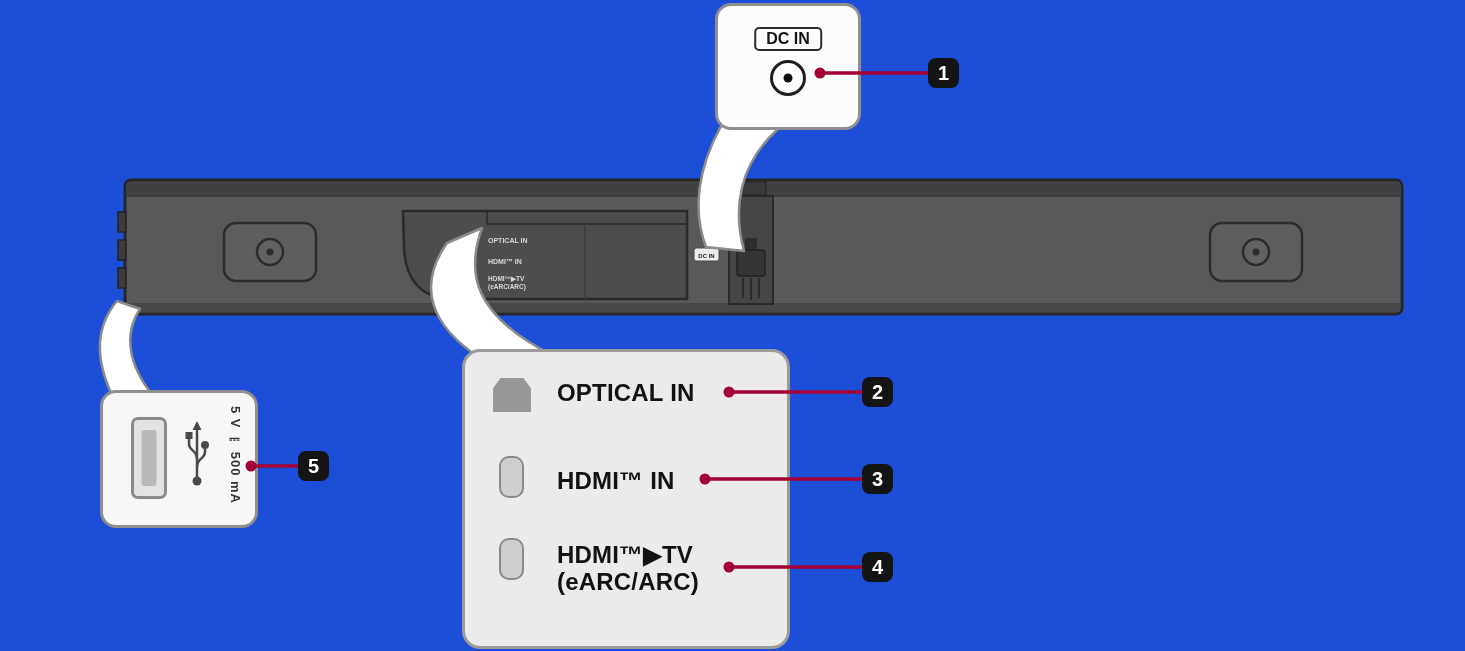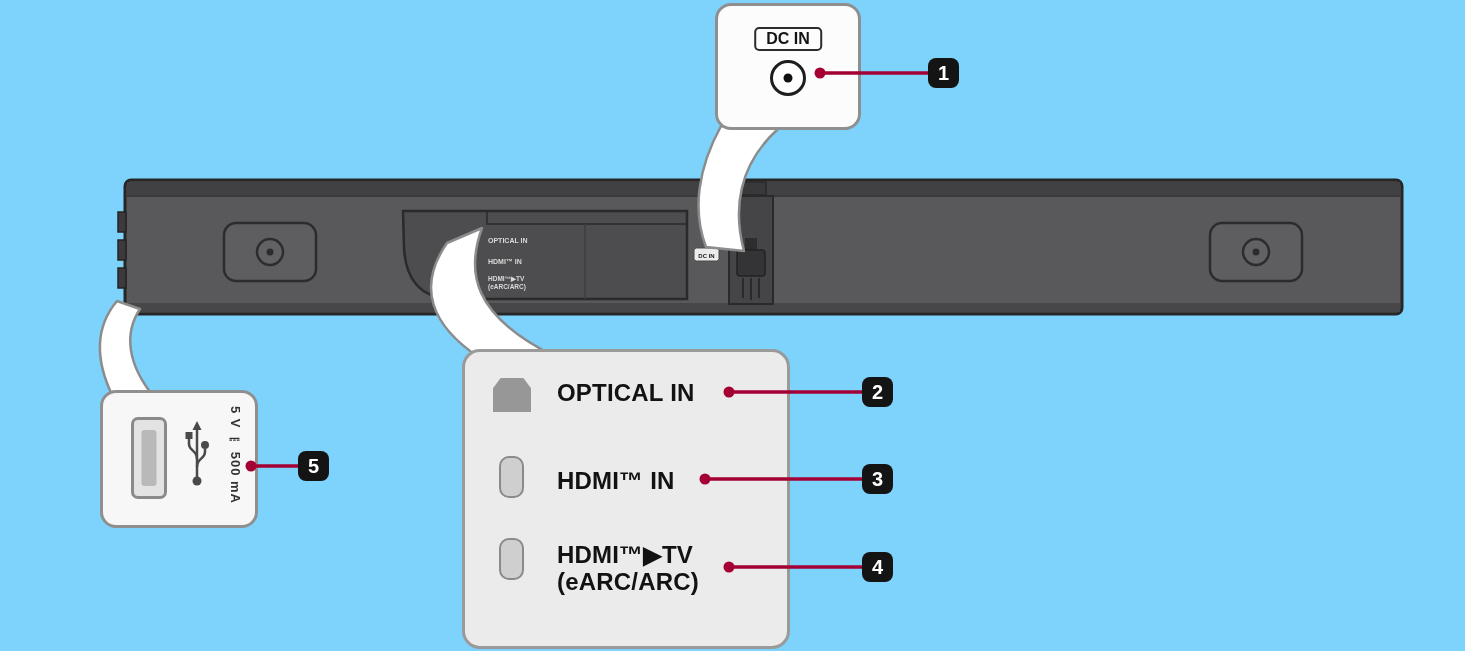--- a/index.html
+++ b/index.html
@@ -1,17 +1,17 @@
 <!DOCTYPE html>
 <html><head>
 <meta charset="utf-8">
 <style>
   html,body{margin:0;padding:0;background:#ffffff;}
   body{width:1465px;height:651px;overflow:hidden;font-family:"Liberation Sans",sans-serif;}
-  .stage{position:relative;width:1465px;height:651px;background:#7dd3fc;}
+  .stage{position:relative;width:1465px;height:651px;background:#1d4ed8;}
   .layer{position:absolute;left:0;top:0;}
   .layer-base{z-index:1;}
   .layer-top{z-index:3;pointer-events:none;}
 
   .callout{position:absolute;z-index:2;box-sizing:border-box;}
   .callout-dc{left:715px;top:3px;width:146px;height:127px;background:#fcfcfc;border:3px solid #8f8f8f;border-radius:16px;}
   .dc-label-box{position:absolute;left:50%;top:21px;transform:translateX(-50%);border:2px solid #2b2b2b;border-radius:5px;padding:1px 10px;font-size:16px;font-weight:600;color:#141414;white-space:nowrap;}
   .dc-jack{position:absolute;left:50%;top:54px;transform:translateX(-50%);width:30px;height:30px;border:3px solid #1e1e1e;border-radius:50%;background:#fff;}
   .dc-jack-dot{position:absolute;left:50%;top:50%;transform:translate(-50%,-50%);width:9px;height:9px;border-radius:50%;background:#111;}
 

